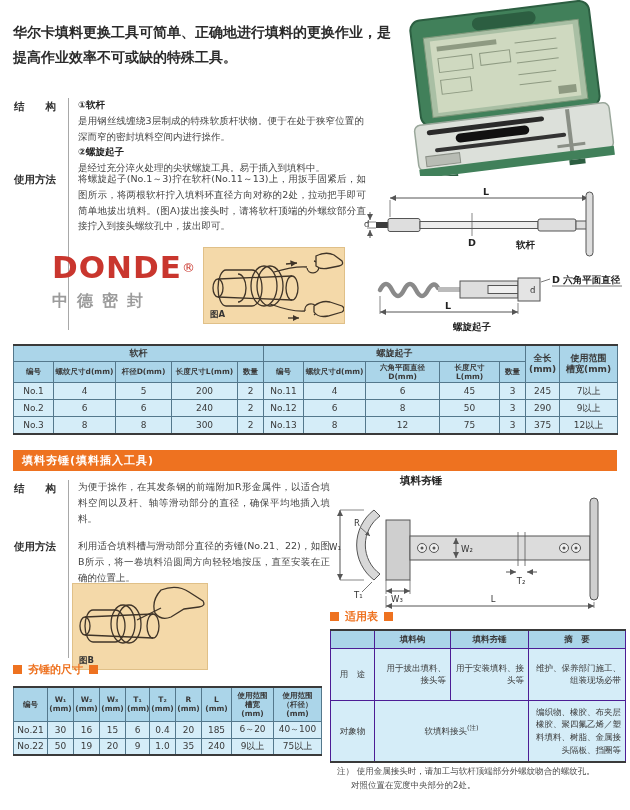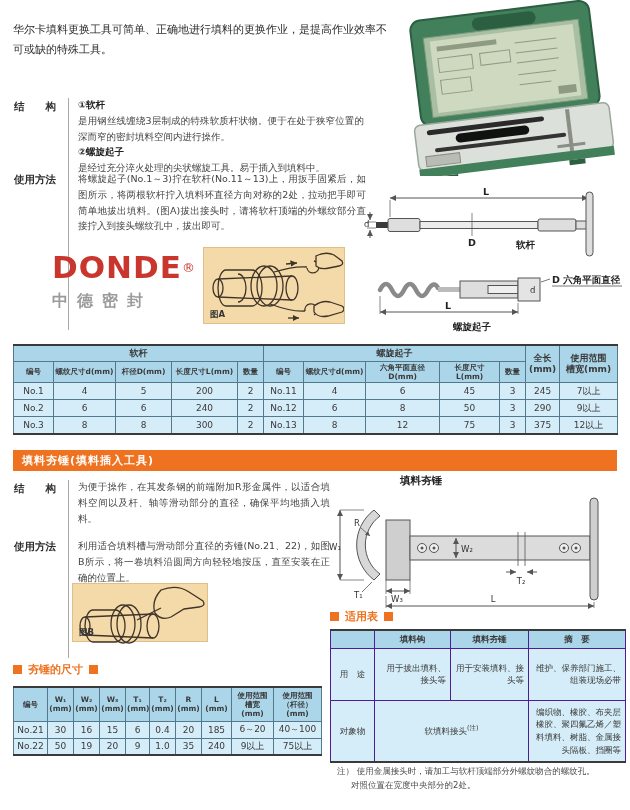--- a/index.html
+++ b/index.html
@@ -1,21 +1,21 @@
 <!DOCTYPE html>
 <html><head>
 <meta charset="utf-8">
 <style>
   *{margin:0;padding:0;box-sizing:border-box}
   html,body{background:#fff}
   body{font-family:"DejaVu Sans","Liberation Sans",sans-serif;color:#3a3a3a}
   .page{position:relative;width:630px;height:810px;background:#ffffff;overflow:hidden}
   .abs{position:absolute}
 
-  .intro{left:13px;top:20px;width:382px;font-size:11px;font-weight:400;line-height:1.8;color:#2b2b2b}
+  .intro{left:13px;top:20px;width:382px;font-size:14px;font-weight:700;line-height:1.8;color:#2b2b2b}
 
   .sec-bar{background:#EE7220;color:#fff;font-size:11px;font-weight:bold;height:21px;line-height:21px;padding:0 9px;letter-spacing:1px}
   .bar1{left:13px;top:64px;width:277px}
   .bar2{left:13px;top:450px;width:604px}
 
   .lbl{font-size:10.5px;font-weight:600;color:#2e2e2e}
   .vline{width:0;border-left:1px solid #a8a8a8}
   .txt{font-size:9.5px;line-height:1.66;color:#444;text-align:justify}
   .txt b{color:#222}
 
@@ -275,21 +275,21 @@
 
   <div class="abs sec-bar bar2">填料夯锤(填料插入工具)</div>
   <div class="abs vline" style="left:68px;top:480px;height:178px"></div>
 
   <div class="abs lbl" style="left:14px;top:482px">结　　构</div>
   <div class="abs txt" style="left:78px;top:479px;width:252px">为便于操作，在其发条钢的前端附加R形金属件，以适合填料空间以及杆、轴等滑动部分的直径，确保平均地插入填料。</div>
 
   <div class="abs lbl" style="left:14px;top:540px">使用方法</div>
   <div class="abs txt" style="left:78px;top:538px;width:252px">利用适合填料槽与滑动部分直径的夯锤(No.21、22)，如图B所示，将一卷填料沿圆周方向轻轻地按压，直至安装在正确的位置上。</div>
 
-  <div class="abs fig" style="left:72px;top:583px;width:136px;height:59px">
+  <div class="abs fig" style="left:72px;top:583px;width:136px;height:87px">
     <svg width="134" height="73" viewBox="0 0 134 73">
       <g stroke="#3f3428" fill="none" stroke-width="1.3">
         <ellipse cx="12" cy="42" rx="5" ry="9"></ellipse>
         <line x1="12" y1="33" x2="80" y2="30"></line>
         <line x1="12" y1="51" x2="80" y2="54"></line>
         <ellipse cx="80" cy="42" rx="6" ry="12"></ellipse>
         <path d="M20,26 a8,16 0 0 0 0,32"></path>
         <path d="M20,26 h22 a10,16 0 0 1 0,32 h-22"></path>
         <ellipse cx="56" cy="40" rx="12" ry="19"></ellipse>
         <ellipse cx="50" cy="40" rx="12" ry="19"></ellipse>

